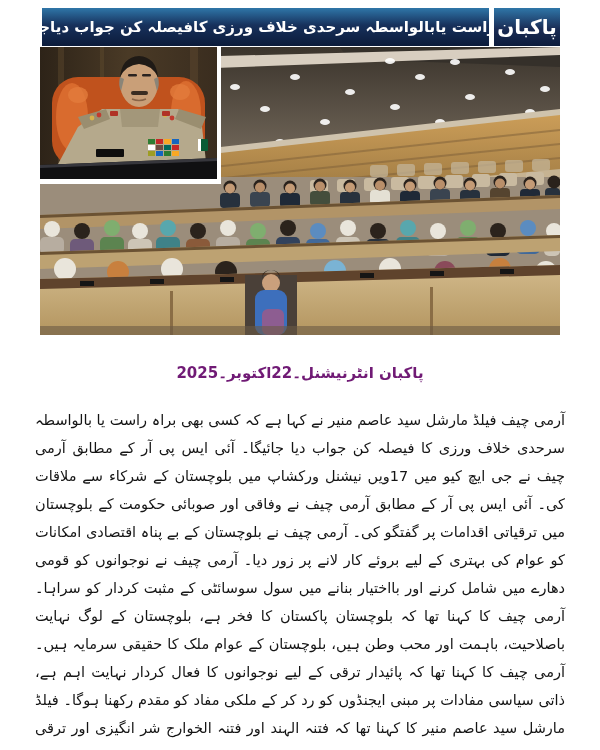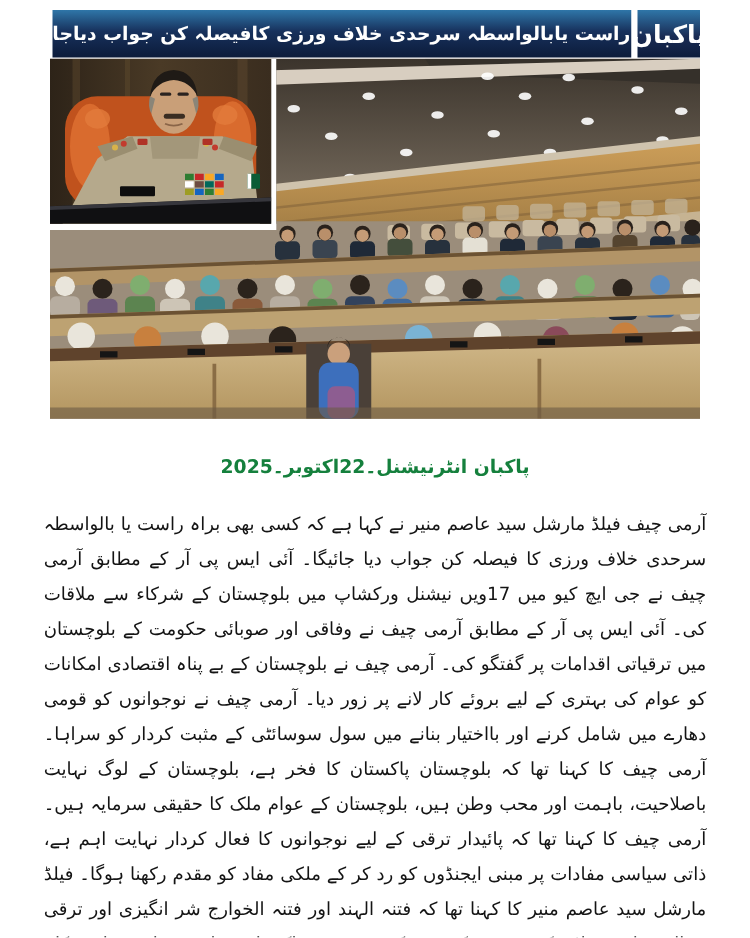--- a/index.html
+++ b/index.html
@@ -4,33 +4,33 @@
 <style>
   html,body{margin:0;padding:0;background:#ffffff;}
   .page{position:relative;width:600px;height:750px;background:#ffffff;overflow:hidden;
         font-family:"DejaVu Sans",sans-serif;}
 
   
   .masthead{position:absolute;left:42px;top:8px;width:518px;height:38px;display:flex;gap:5px;}
   .headline-bar{flex:1;min-width:0;background:linear-gradient(180deg,#2f76a8 0%,#17315c 45%,#0c1b3a 100%);
         color:#fff;display:flex;align-items:center;justify-content:center;direction:rtl;
         font-size:15px;font-weight:bold;white-space:nowrap;overflow:hidden;padding:0 6px;}
-  .logo-box{width:50px;background:linear-gradient(180deg,#2f76a8 0%,#1a2c55 55%,#0d1c3c 100%);
+  .logo-box{width:66px;background:linear-gradient(180deg,#2f76a8 0%,#1a2c55 55%,#0d1c3c 100%);
         color:#fff;display:flex;align-items:center;justify-content:center;
         font-size:20px;font-weight:bold;direction:rtl;}
 
   
   .photo{position:absolute;left:40px;top:47px;width:520px;height:288px;margin:0;overflow:hidden;background:#6b6055;}
   .photo svg{display:block;}
   .inset{position:absolute;left:0;top:0;width:177px;height:132px;border-right:4px solid #ffffff;
         border-bottom:5px solid #ffffff;background:#32281c;}
 
   
   .dateline{position:absolute;left:0;top:364px;width:600px;text-align:center;direction:rtl;
-        font-size:15px;font-weight:bold;color:#15803d;}
+        font-size:15px;font-weight:bold;color:#701a75;}
 
   
   .body-text{position:absolute;left:35px;top:406px;width:530px;direction:rtl;
         text-align:justify;text-align-last:center;font-size:14.5px;line-height:28px;color:#141414;}
 </style>
 </head>
 <body>
 
 <div class="page">
 

